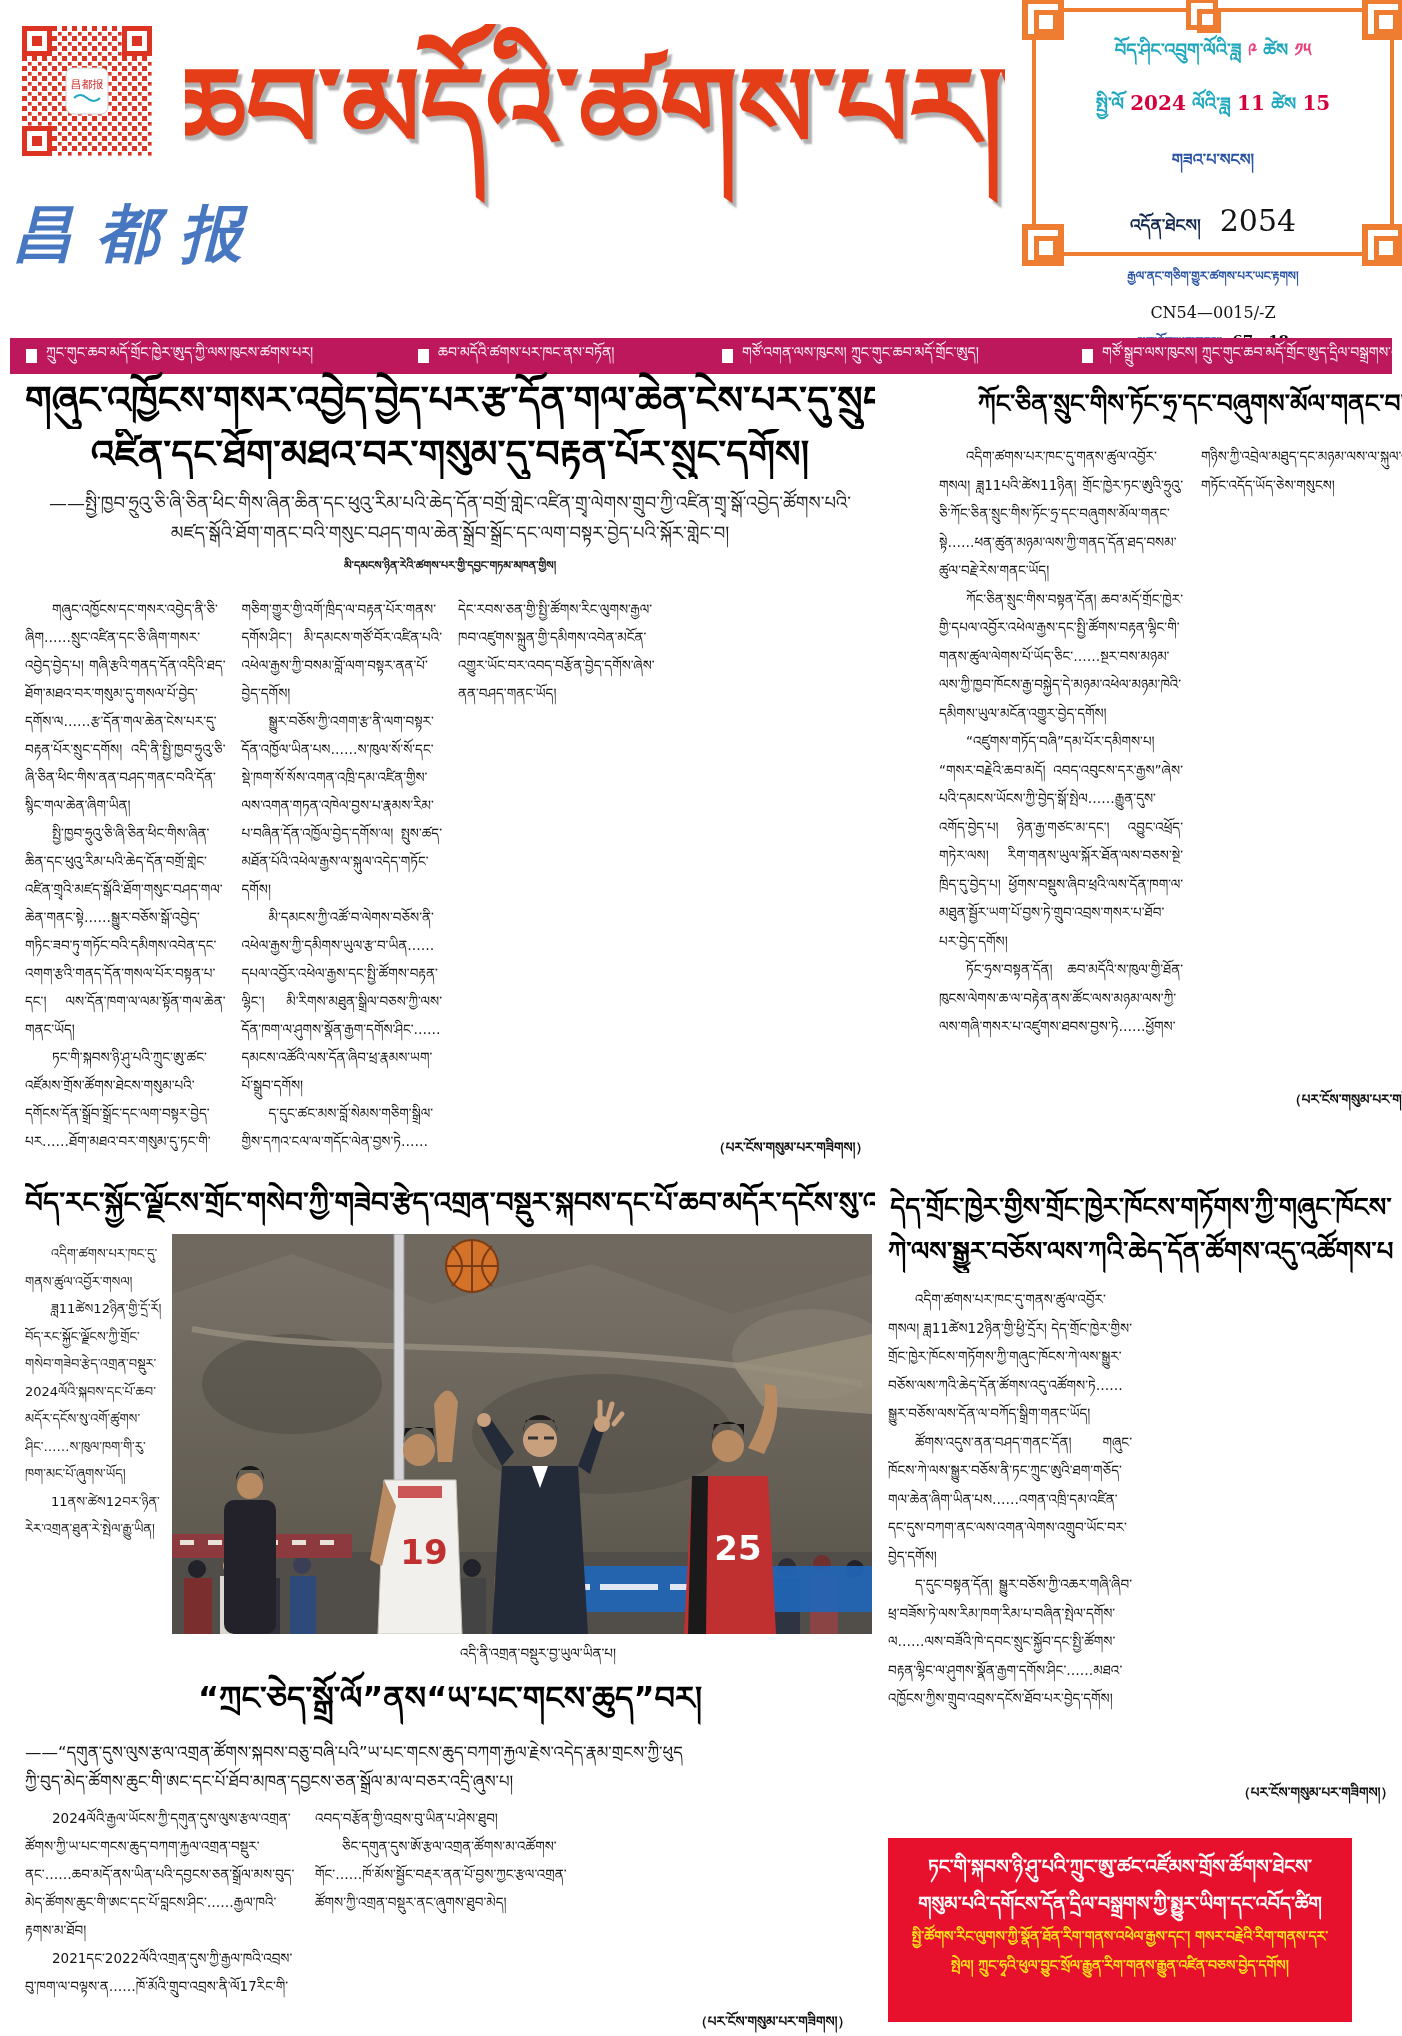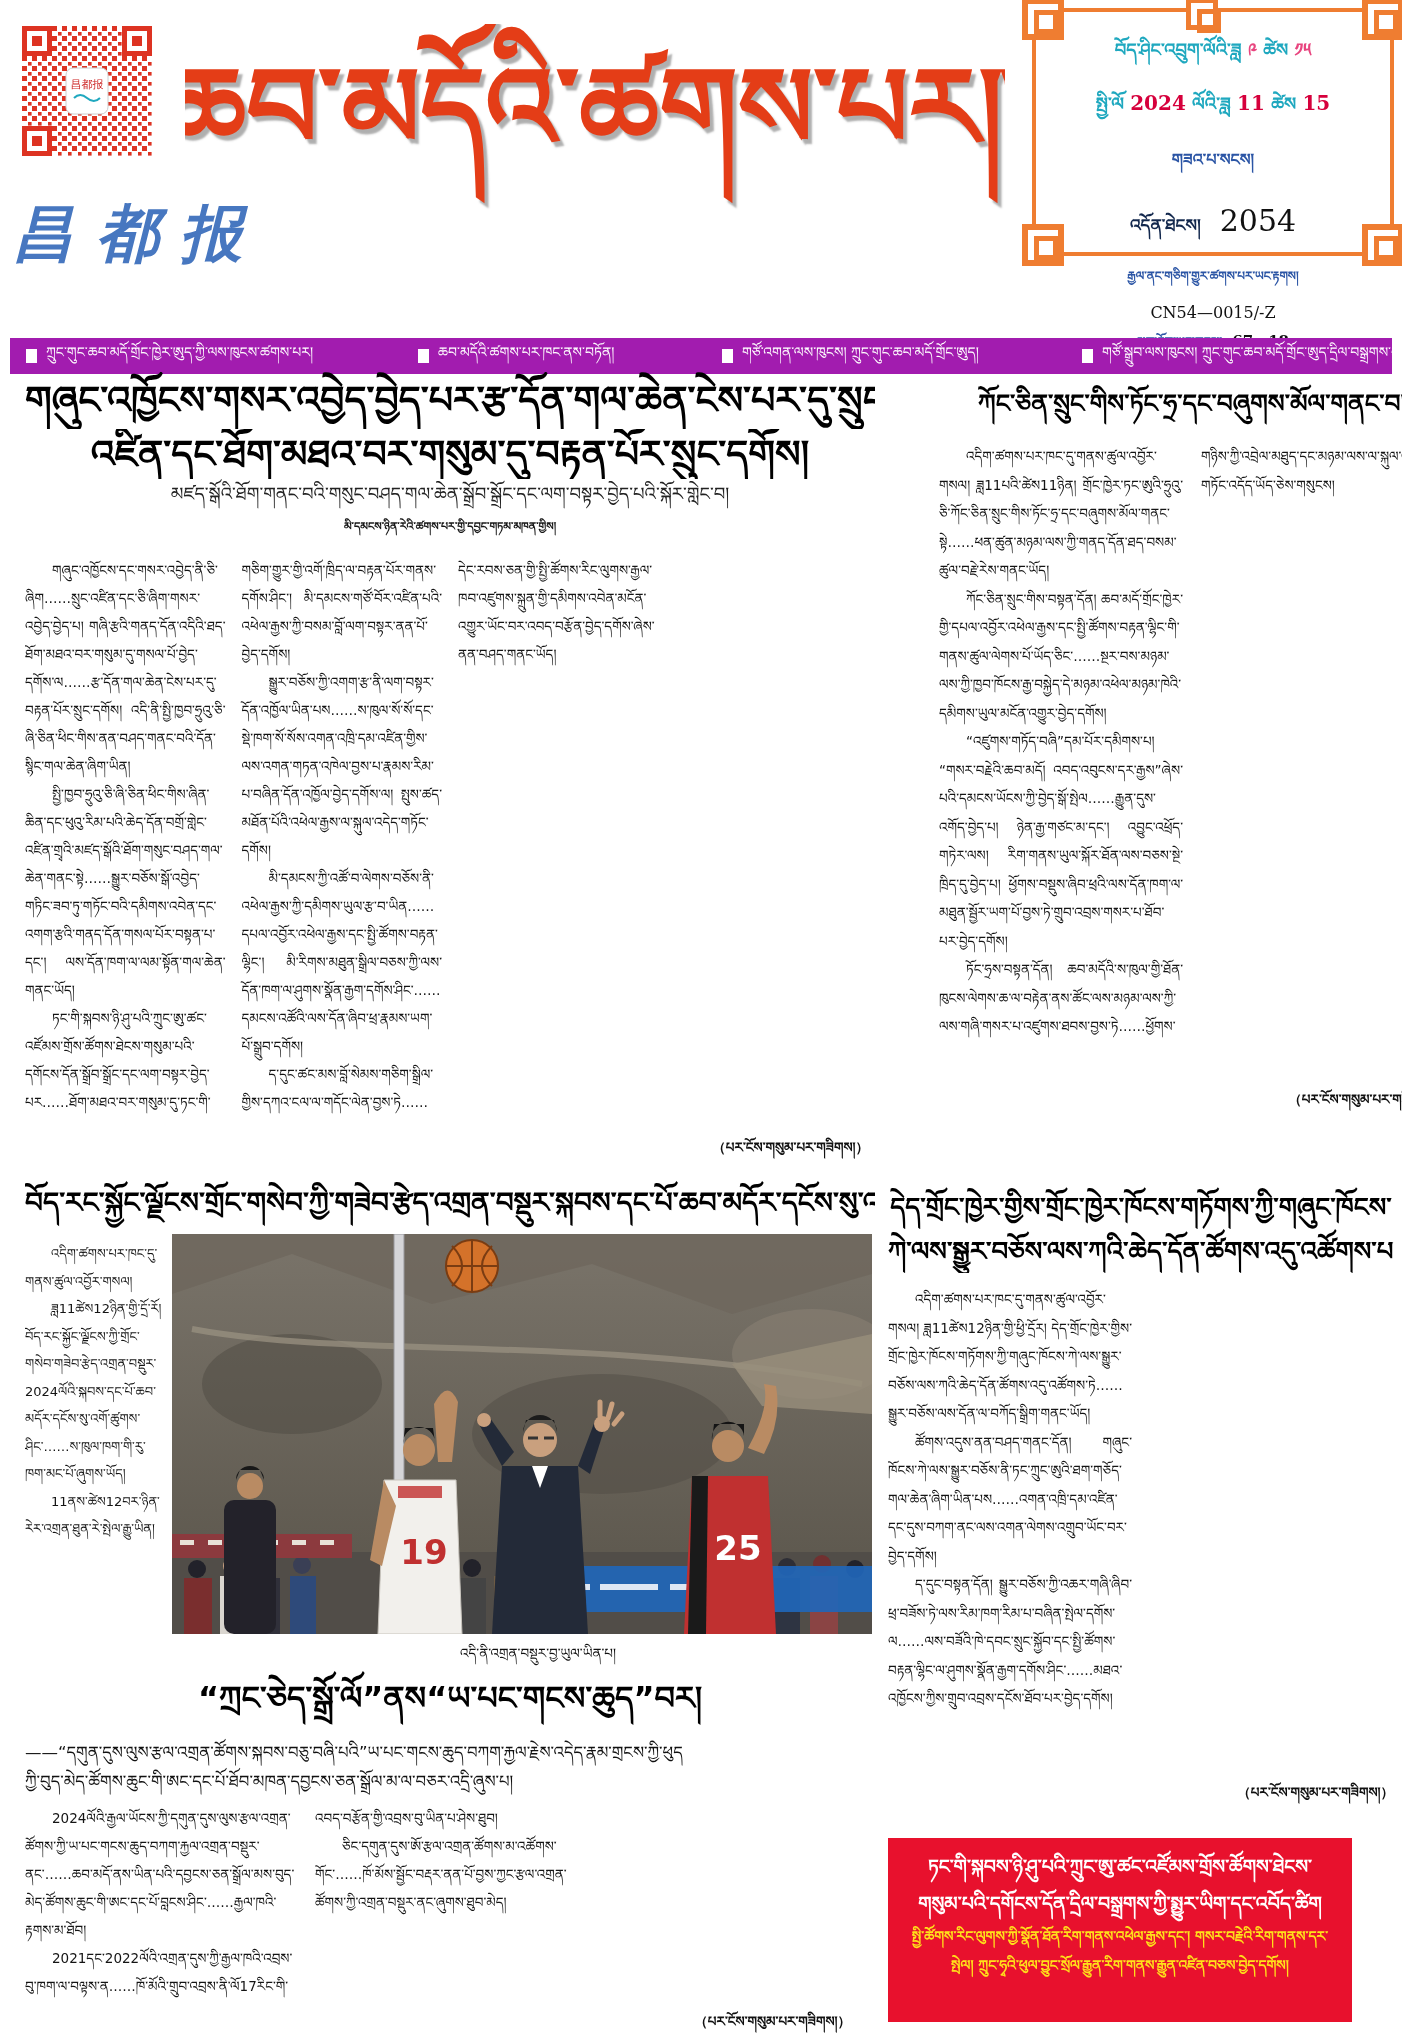--- a/index.html
+++ b/index.html
@@ -28,21 +28,21 @@
   .ib-l3{font-size:16px;font-weight:bold;color:#2b55a5;margin-top:8px;}
   .ib-l4{margin-top:16px;}
   .ib-l4 .lbl{font-size:17px;font-weight:bold;color:#13284d;}
   .ib-l4 .val{font-family:"DejaVu Serif",serif;font-size:30px;color:#111;margin-left:14px;}
   .ib-l5{font-size:12px;font-weight:bold;color:#2b55a5;margin-top:8px;}
   .ib-l6{font-family:"DejaVu Serif",serif;font-size:16px;color:#111;margin-top:7px;}
   .ib-l7{font-size:12.5px;font-weight:bold;color:#2b55a5;margin-top:6px;}
   .ib-l7 .val{font-family:"DejaVu Serif",serif;font-size:15px;color:#111;margin-left:6px;}
 
   
-  .navbar{position:absolute;left:10px;top:338px;width:1382px;height:36px;background:#a21caf;}
+  .navbar{position:absolute;left:10px;top:338px;width:1382px;height:36px;background:#be185d;}
   .nav-item{position:absolute;top:0;height:36px;display:flex;align-items:center;gap:9px;color:#fff;font-size:14px;white-space:nowrap;}
   .nav-item:nth-child(1){left:16px;} .nav-item:nth-child(2){left:408px;}
   .nav-item:nth-child(3){left:712px;} .nav-item:nth-child(4){left:1072px;}
   .nav-bullet{width:11px;height:14px;background:#fff;flex:0 0 auto;}
 
   
   .jbody p{margin:0;text-indent:2em;}
   .jbody{font-size:13.5px;line-height:28px;text-align:justify;color:#141414;overflow:hidden;column-fill:auto;}
   .hline{font-weight:bold;color:#000;text-align:center;white-space:nowrap;overflow:hidden;}
   .endnote{font-weight:bold;font-size:13.5px;color:#111;}
@@ -176,20 +176,21 @@
     </div>
       <div class="nav-item">
       <span class="nav-bullet"></span>
       <span>གཙོ་སྒྲུབ་ལས་ཁུངས།  ཀྲུང་གུང་ཆབ་མདོ་གྲོང་ཨུད་དྲིལ་བསྒྲགས་པུའུ།</span>
     </div>
     </div>
 
   <div class="article-main">
     <div class="hline am-h1">གཞུང་འཁྱོངས་གསར་འབྱེད་བྱེད་པར་རྩ་དོན་གལ་ཆེན་ངེས་པར་དུ་སྲུངས་</div>
     <div class="hline am-h2">འཛིན་དང་ཐོག་མཐའ་བར་གསུམ་དུ་བརྟན་པོར་སྲུང་དགོས།</div>
+    <div class="am-sub">——སྤྱི་ཁྱབ་ཧྲུའུ་ཅི་ཞི་ཅིན་ཕིང་གིས་ཞིན་ཆིན་དང་ཕུའུ་རིམ་པའི་ཆེད་དོན་བགྲོ་གླེང་འཛིན་གྲྭ་ལེགས་གྲུབ་ཀྱི་འཛིན་གྲྭ་སྒོ་འབྱེད་ཚོགས་པའི་</div>
     <div class="am-sub" style="margin-top:0;">མཛད་སྒོའི་ཐོག་གནང་བའི་གསུང་བཤད་གལ་ཆེན་སྒྲོབ་སྒྲོང་དང་ལག་བསྟར་བྱེད་པའི་སྐོར་གླེང་བ།</div>
     <div class="am-byline">མི་དམངས་ཉིན་རེའི་ཚགས་པར་གྱི་དབྱང་གཏམ་མཁན་གྱིས།</div>
     <div class="jbody am-body">
         <p>གཞུང་འཁྱོངས་དང་གསར་འབྱེད་ནི་ཅི་ཞིག……སྲུང་འཛིན་དང་ཅི་ཞིག་གསར་འབྱེད་བྱེད་པ། གཞི་རྩའི་གནད་དོན་འདིའི་ཐད་ཐོག་མཐའ་བར་གསུམ་དུ་གསལ་པོ་བྱེད་དགོས་ལ……རྩ་དོན་གལ་ཆེན་ངེས་པར་དུ་བརྟན་པོར་སྲུང་དགོས། འདི་ནི་སྤྱི་ཁྱབ་ཧྲུའུ་ཅི་ཞི་ཅིན་ཕིང་གིས་ནན་བཤད་གནང་བའི་དོན་སྙིང་གལ་ཆེན་ཞིག་ཡིན།</p>
         <p>སྤྱི་ཁྱབ་ཧྲུའུ་ཅི་ཞི་ཅིན་ཕིང་གིས་ཞིན་ཆིན་དང་ཕུའུ་རིམ་པའི་ཆེད་དོན་བགྲོ་གླེང་འཛིན་གྲྭའི་མཛད་སྒོའི་ཐོག་གསུང་བཤད་གལ་ཆེན་གནང་སྟེ……སྒྱུར་བཅོས་སྒོ་འབྱེད་གཏིང་ཟབ་ཏུ་གཏོང་བའི་དམིགས་འབེན་དང་འགག་རྩའི་གནད་དོན་གསལ་པོར་བསྟན་པ་དང་། ལས་དོན་ཁག་ལ་ལམ་སྟོན་གལ་ཆེན་གནང་ཡོད།</p>
         <p>ཏང་གི་སྐབས་ཉི་ཤུ་པའི་ཀྲུང་ཨུ་ཚང་འཛོམས་གྲོས་ཚོགས་ཐེངས་གསུམ་པའི་དགོངས་དོན་སྒྲོབ་སྒྲོང་དང་ལག་བསྟར་བྱེད་པར……ཐོག་མཐའ་བར་གསུམ་དུ་ཏང་གི་གཅིག་གྱུར་གྱི་འགོ་ཁྲིད་ལ་བརྟན་པོར་གནས་དགོས་ཤིང་། མི་དམངས་གཙོ་བོར་འཛིན་པའི་འཕེལ་རྒྱས་ཀྱི་བསམ་བློ་ལག་བསྟར་ནན་པོ་བྱེད་དགོས།</p>
         <p>སྒྱུར་བཅོས་ཀྱི་འགག་རྩ་ནི་ལག་བསྟར་དོན་འཁྱོལ་ཡིན་པས……ས་ཁུལ་སོ་སོ་དང་སྡེ་ཁག་སོ་སོས་འགན་འཁྲི་དམ་འཛིན་གྱིས་ལས་འགན་གཏན་འཁེལ་བྱས་པ་རྣམས་རིམ་པ་བཞིན་དོན་འཁྱོལ་བྱེད་དགོས་ལ། སྤུས་ཚད་མཐོན་པོའི་འཕེལ་རྒྱས་ལ་སྐུལ་འདེད་གཏོང་དགོས།</p>
         <p>མི་དམངས་ཀྱི་འཚོ་བ་ལེགས་བཅོས་ནི་འཕེལ་རྒྱས་ཀྱི་དམིགས་ཡུལ་རྩ་བ་ཡིན……དཔལ་འབྱོར་འཕེལ་རྒྱས་དང་སྤྱི་ཚོགས་བརྟན་ལྷིང་། མི་རིགས་མཐུན་སྒྲིལ་བཅས་ཀྱི་ལས་དོན་ཁག་ལ་ཤུགས་སྣོན་རྒྱག་དགོས་ཤིང་……དམངས་འཚོའི་ལས་དོན་ཞིབ་ཕྲ་རྣམས་ཡག་པོ་སྒྲུབ་དགོས།</p>
         <p>ད་དུང་ཚང་མས་བློ་སེམས་གཅིག་སྒྲིལ་གྱིས་དཀའ་ངལ་ལ་གདོང་ལེན་བྱས་ཏེ……དེང་རབས་ཅན་གྱི་སྤྱི་ཚོགས་རིང་ལུགས་རྒྱལ་ཁབ་འཛུགས་སྐྲུན་གྱི་དམིགས་འབེན་མངོན་འགྱུར་ཡོང་བར་འབད་བརྩོན་བྱེད་དགོས་ཞེས་ནན་བཤད་གནང་ཡོད།</p>
       </div>

